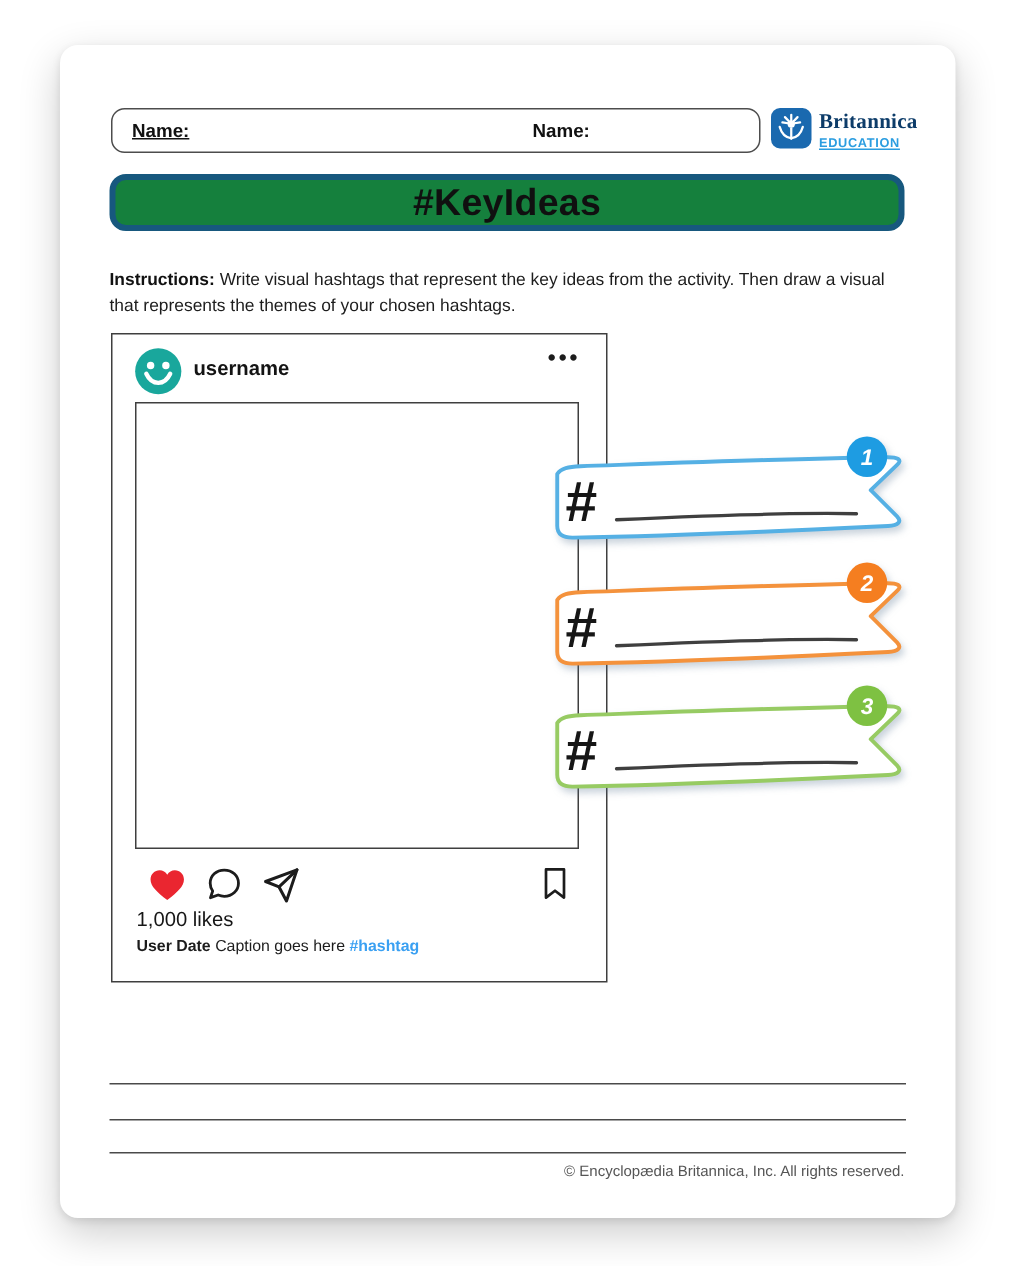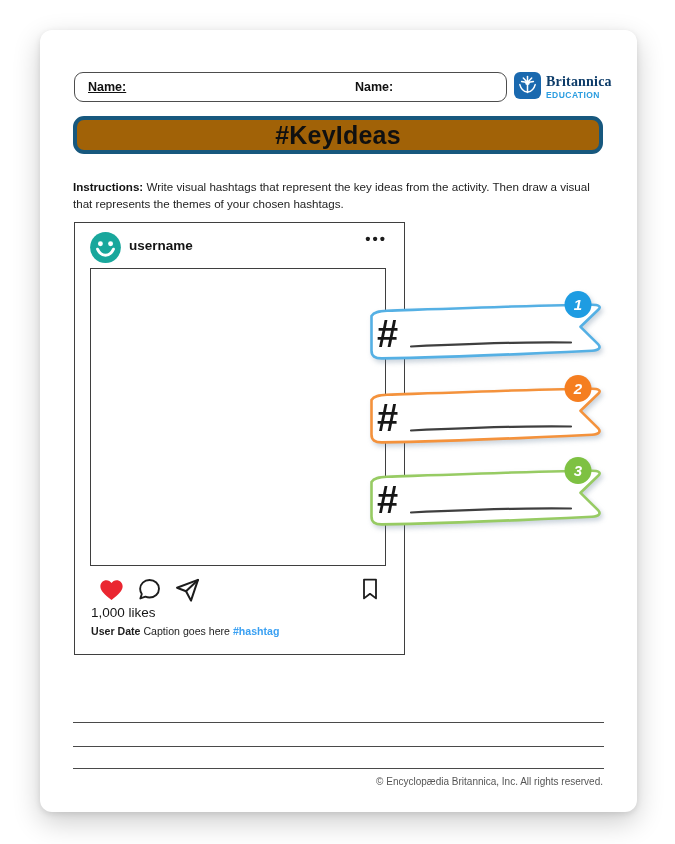--- a/index.html
+++ b/index.html
@@ -23,25 +23,25 @@
     display:flex;align-items:center;background:#fff;
   }
   .namebox .lbl{font-weight:bold;font-size:12.5px;color:#111;}
   .name-lbl{margin-left:13px;text-decoration:underline;}
   .date-lbl{position:absolute;left:280px;}
 
   .logo{left:474px;top:42px;display:flex;gap:5px;align-items:flex-start;}
   .logo-icon{width:27px;height:27px;border-radius:6px;background:var(--lb,#1a69af);flex:0 0 auto;}
   .logo-text{line-height:1;padding-top:3px;}
   .logo-brand{font-family:"Liberation Serif", serif;font-weight:bold;font-size:14px;color:var(--brandc,#0d3c69);letter-spacing:.2px;}
-  .logo-sub{font-size:8.5px;font-weight:bold;color:var(--subc,#2b9de0);letter-spacing:.45px;margin-top:2px;}
+  .logo-sub{font-size:8.5px;font-weight:bold;color:var(--subc,#2b9de0);letter-spacing:.45px;margin-top:2px;text-decoration:underline;}
 
   .titlebar{
     left:33px;top:86px;width:530px;height:38px;box-sizing:border-box;
-    border:4px solid var(--tb,#17587e);border-radius:11px;background:#a16207;
+    border:4px solid var(--tb,#17587e);border-radius:11px;background:#15803d;
     display:flex;align-items:center;justify-content:center;
   }
   .titlebar .t{font-size:25px;font-weight:bold;color:#101010;letter-spacing:.2px;}
 
   .instructions{left:33px;top:148px;width:535px;font-size:11.6px;line-height:1.5;color:#1d1d1d;}
   .instructions b{color:#111;}
 
   
   .card{
     left:34px;top:192px;width:331px;height:433px;box-sizing:border-box;

